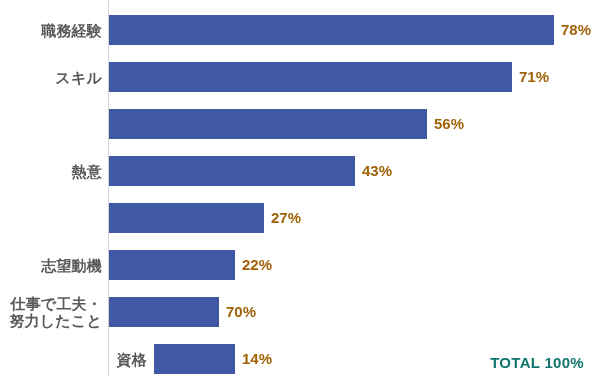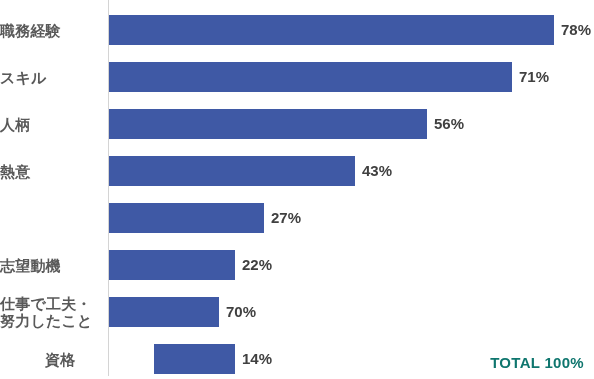--- a/index.html
+++ b/index.html
@@ -40,21 +40,21 @@
     position: absolute;
     left: 0;
     width: 594px;
     height: 30px;
   }
 
   .cat-label {
     position: absolute;
     right: 492px;           
     width: 102px;
-    text-align: left;
+    text-align: right;
     color: #595959;
     font-size: 15px;
     font-weight: bold;
     line-height: 17px;
     white-space: pre-line;
     top: 50%;
     transform: translateY(-50%);
     letter-spacing: 0.2px;
   }
 
@@ -67,21 +67,21 @@
     align-items: center;
   }
 
   .bar {
     height: 30px;
     background: #3F59A5;
   }
 
   .val-label {
     margin-left: 7px;
-    color: #404040;
+    color: #a16207;
     font-size: 15px;
     font-weight: bold;
     white-space: nowrap;
     line-height: 30px;
   }
 
   .total-label {
     position: absolute;
     right: 10px;
     bottom: 8px;
@@ -110,21 +110,20 @@
 
     <div class="row" style="top:62px;">
       <div class="cat-label">スキル</div>
       <div class="bar-wrap">
         <div class="bar" style="width:403px;"></div>
         <div class="val-label">71%</div>
       </div>
     </div>
 
     <div class="row" style="top:109px;">
-      <div class="cat-label">人柄</div>
       <div class="bar-wrap">
         <div class="bar" style="width:318px;"></div>
         <div class="val-label">56%</div>
       </div>
     </div>
 
     <div class="row" style="top:156px;">
       <div class="cat-label">熱意</div>
       <div class="bar-wrap">
         <div class="bar" style="width:246px;"></div>

